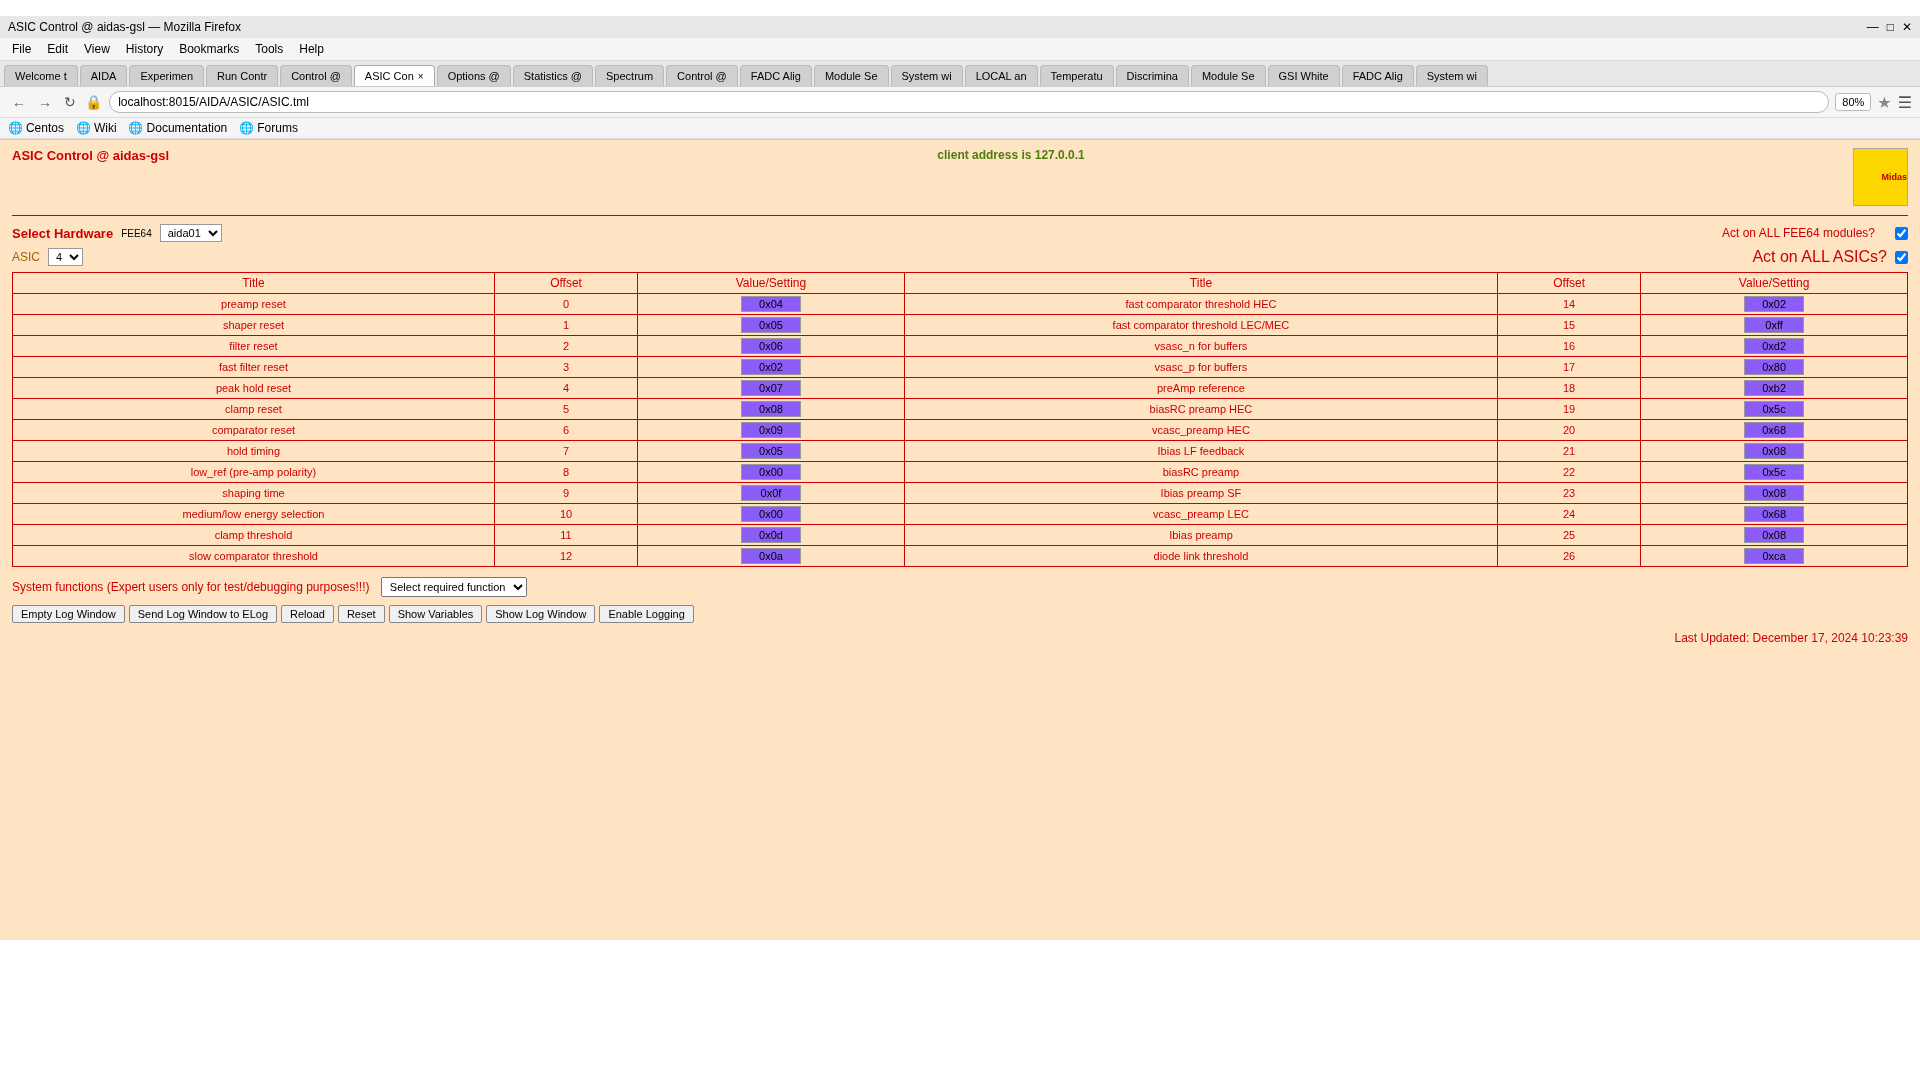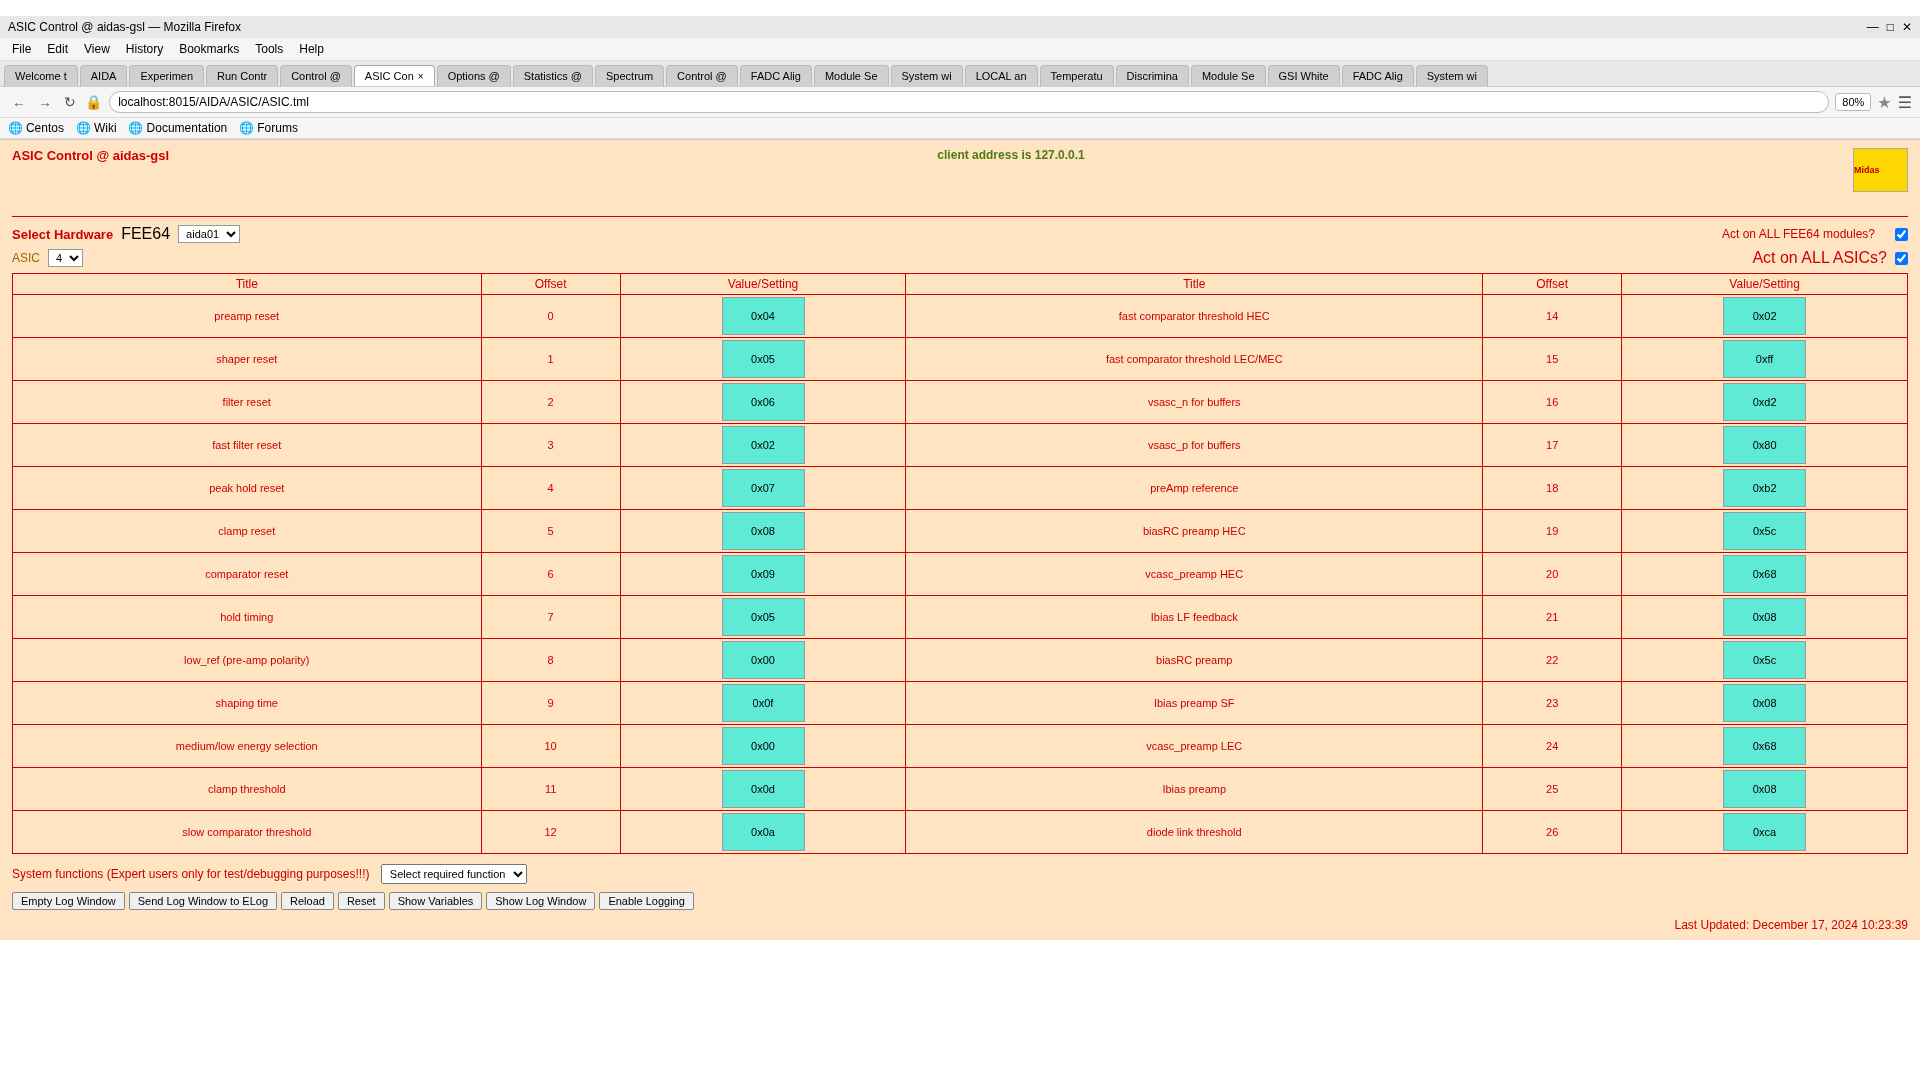--- a/index.html
+++ b/index.html
@@ -18,40 +18,40 @@
     .nav-buttons { display: flex; gap: 4px; }
     .nav-btn { background: none; border: none; cursor: pointer; font-size: 14px; padding: 2px 4px; color: #555; }
     .address-input { flex: 1; padding: 3px 8px; border: 1px solid #bbb; border-radius: 12px; font-size: 12px; background: #fff; }
     .zoom-badge { padding: 2px 6px; border: 1px solid #bbb; border-radius: 3px; font-size: 11px; background: #fff; }
     .bookmarks-bar { display: flex; align-items: center; padding: 3px 8px; gap: 12px; background: #f5f5f5; border-bottom: 1px solid #ddd; font-size: 12px; }
     .bookmark-item { cursor: pointer; display: flex; align-items: center; gap: 3px; }
 
     
     .page-content { background: #ffe4c4; min-height: 800px; padding: 8px 12px; }
     
-    .page-header { display: flex; align-items: flex-start; justify-content: space-between; margin-bottom: 8px; padding-bottom: 24px; border-bottom: 1px solid #c00; }
+    .page-header { display: flex; align-items: flex-start; justify-content: space-between; margin-bottom: 8px; padding-bottom: 9px; border-bottom: 1px solid #c00; }
     .page-title { color: #c00; font-weight: bold; font-size: 13px; }
     .client-address { color: #4d7c0f; font-weight: bold; font-size: 12px; }
     .logo { width: 50px; height: 40px; background: #ffd700; border: 1px solid #aaa; display: flex; align-items: center; justify-content: center; font-size: 8px; font-weight: bold; }
 
     .hardware-row { display: flex; align-items: center; justify-content: space-between; margin-bottom: 6px; }
     .hardware-left { display: flex; align-items: center; gap: 8px; }
     .hardware-label { color: #c00; font-weight: bold; font-size: 13px; }
     .hardware-right { color: #c00; font-size: 12px; display: flex; align-items: center; gap: 20px; }
-    .fee64-label { color: #000; font-size: 16px; }
+    .fee64-label { color: #000; font-size: 10px; }
     select.hw-select { font-size: 11px; padding: 1px 3px; background: #fff; border: 1px solid #999; }
     .asic-row { display: flex; align-items: center; justify-content: center; gap: 8px; margin-bottom: 6px; }
     .asic-label { color: #a16207; font-size: 12px; }
     .act-on-all { color: #c00; font-size: 16px; }
 
     
     .main-table { width: 100%; border-collapse: collapse; border: 1px solid #c00; margin-bottom: 10px; }
     .main-table th { color: #c00; text-align: center; font-size: 12px; font-weight: normal; padding: 3px 6px; border: 1px solid #c00; background: #ffe4c4; }
     .main-table td { text-align: center; font-size: 11px; padding: 2px 4px; border: 1px solid #c00; color: #c00; }
-    .main-table input[type="text"] { width: 83px; font-size: 11px; text-align: center; border: 1px solid #999; background: #5eead4; padding: 12px; }
+    .main-table input[type="text"] { width: 60px; font-size: 11px; text-align: center; border: 1px solid #999; background: #8b5cf6; padding: 1px; }
 
     
     .sys-functions { margin-bottom: 8px; }
     .sys-functions-label { color: #c00; font-size: 12px; display: inline; }
     .sys-functions-select { margin-left: 8px; font-size: 11px; padding: 2px 4px; }
     .buttons-row { display: flex; gap: 4px; flex-wrap: wrap; margin-top: 6px; }
     .action-btn { padding: 2px 8px; font-size: 11px; cursor: pointer; background: #f0f0f0; border: 1px solid #888; border-radius: 2px; }
 
     .last-updated { text-align: right; color: #c00; font-size: 12px; margin-top: 8px; }
 
@@ -135,21 +135,21 @@
       <span>Forums</span>
     </span>
   </div>
 </div>
 
 <div class="page-content">
 
   <div class="page-header">
     <span class="page-title">ASIC Control @ aidas-gsl</span>
     <span class="client-address">client address is 127.0.0.1</span>
-    <div class="logo" style="background:#ffd700;width:55px;height:44px;font-size:9px;font-weight:bold;display:flex;align-items:flex-start;justify-content:center;flex-direction:column;">
+    <div class="logo" style="background:#ffd700;width:55px;height:58px;font-size:9px;font-weight:bold;display:flex;align-items:flex-end;justify-content:center;flex-direction:column;">
       <span style="color:#b00;">Midas</span>
     </div>
   </div>
 
   <div class="hardware-row">
     <div class="hardware-left">
       <span class="hardware-label">Select Hardware</span>
       <span class="fee64-label">FEE64</span>
       <select class="hw-select">
         <option>aida01</option>

